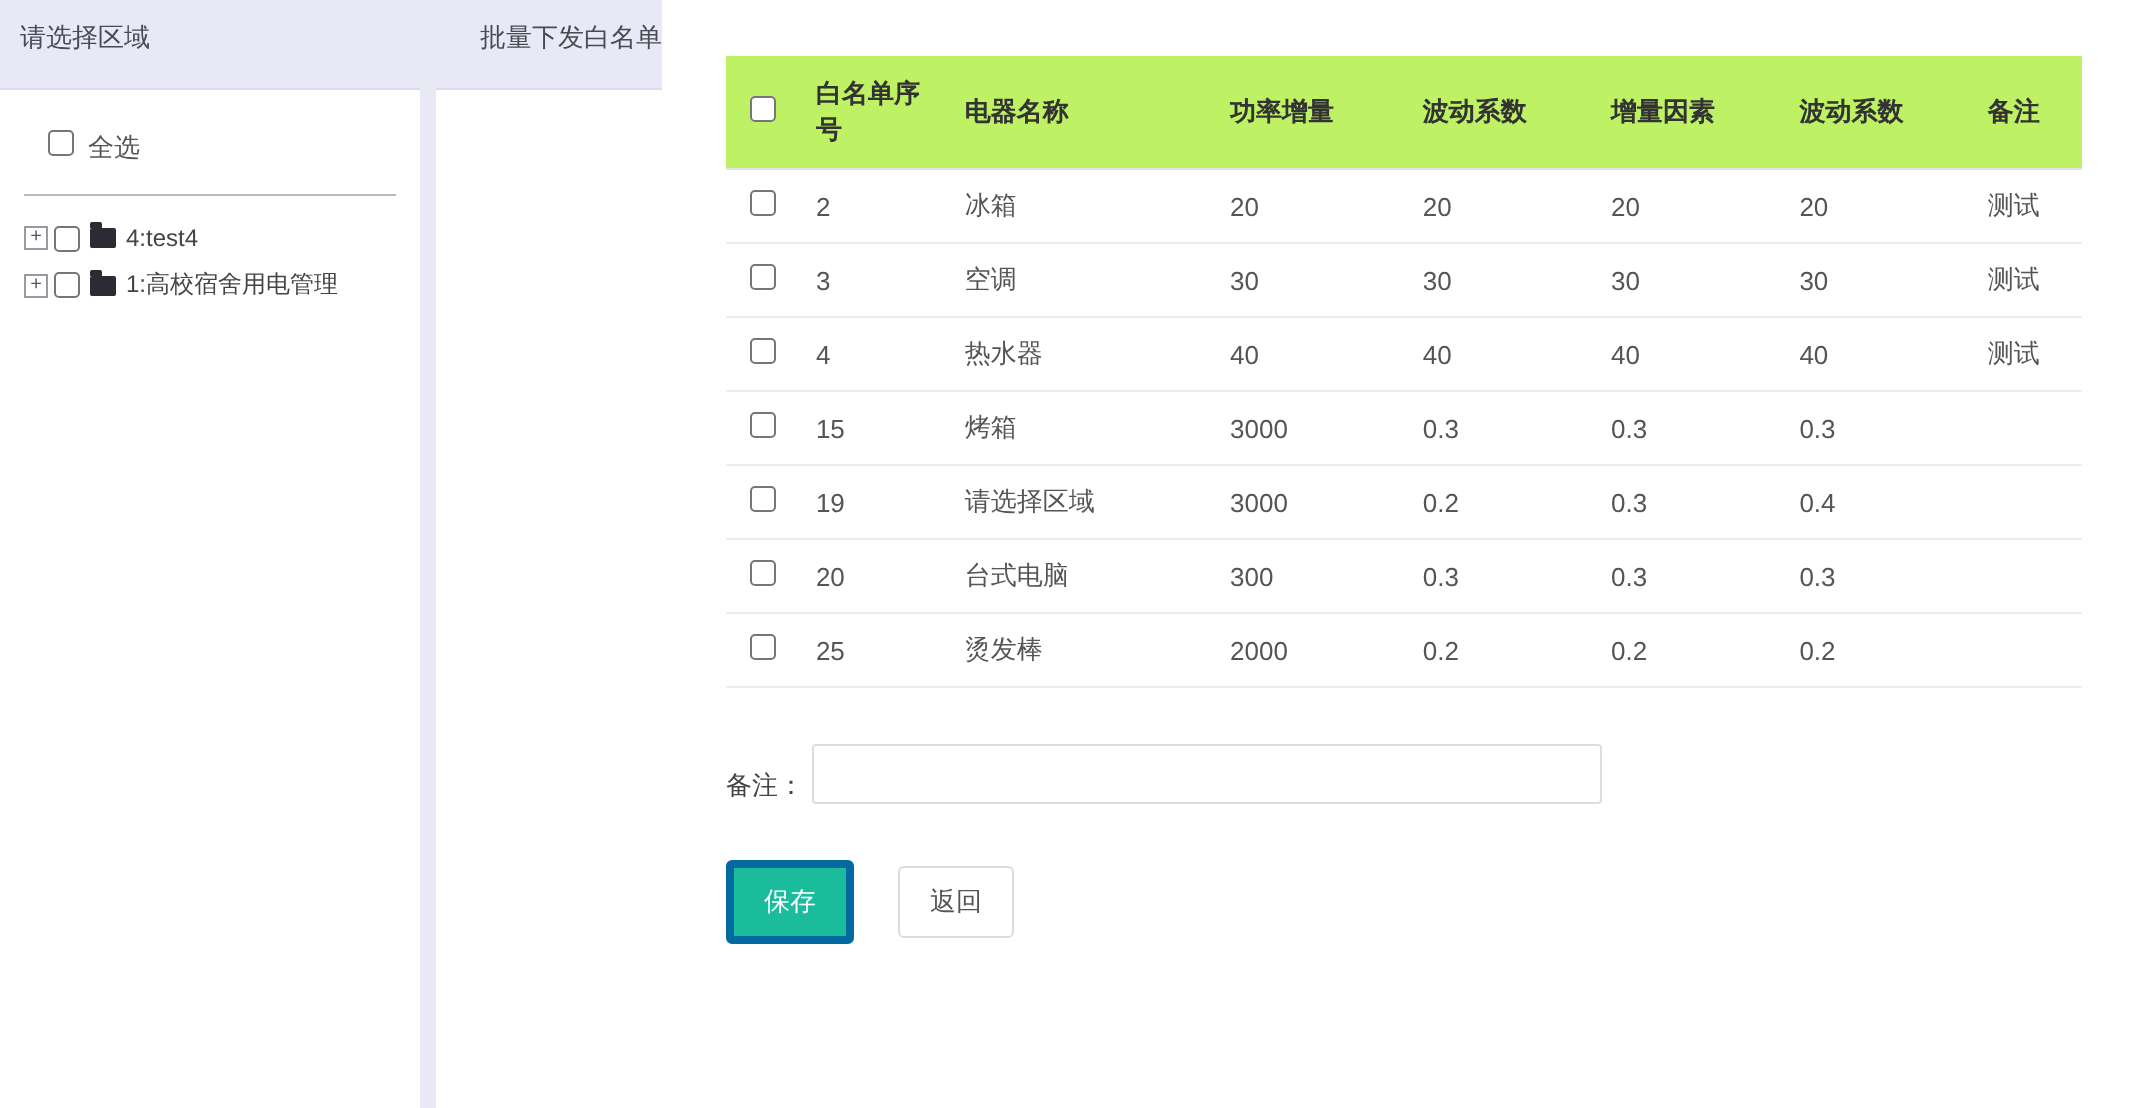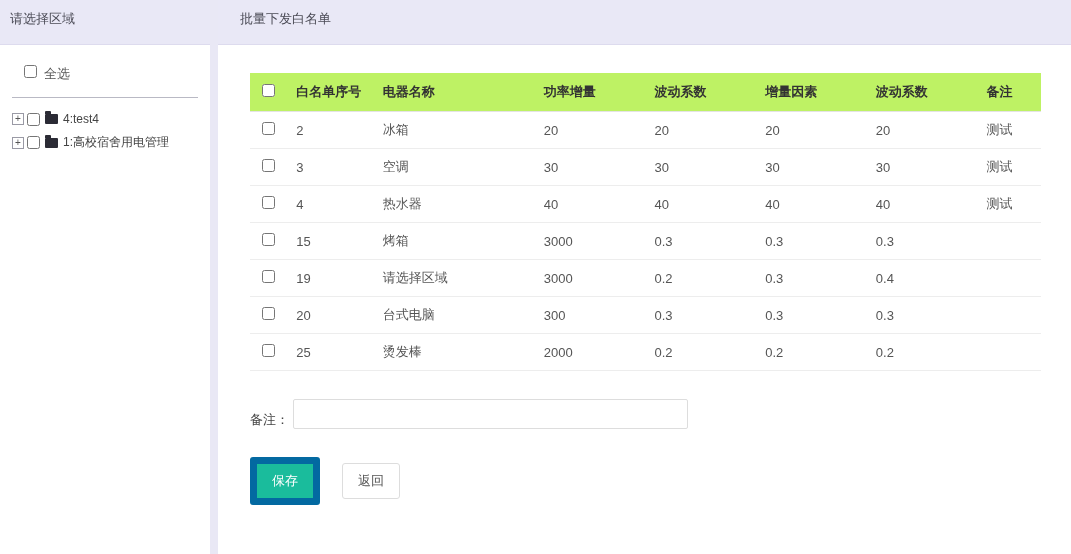--- a/index.html
+++ b/index.html
@@ -80,21 +80,21 @@
     width: 6px; height: 3px;
     background: #2b2b35;
     border-radius: 1px 1px 0 0;
   }
 
   
   .main {
     flex: 1;
     background: #fff;
     display: flex;
-    flex-direction: column;
+    flex-direction: row;
     overflow: hidden;
   }
   .main .panel-header { padding-left: 22px; }
   .main-body { padding: 28px 30px 0 32px; }
 
   table.whitelist {
     width: 100%;
     border-collapse: collapse;
     font-size: 13px;
   }
@@ -139,21 +139,21 @@
   .button-row { margin-top: 28px; display: flex; align-items: center; }
   .btn {
     font-size: 13px;
     padding: 8px 15px;
     border-radius: 3px;
     cursor: pointer;
     font-family: "Liberation Sans", "DejaVu Sans", sans-serif;
   }
   .btn-save {
     background: #1abc9c;
-    border: 7px solid #0369a1;
+    border: 4px solid #0369a1;
     color: #fff;
   }
   .btn-back {
     background: #fff;
     border: 1px solid #ddd;
     color: #555;
     margin-left: 22px;
   }
 </style>
 </head>

